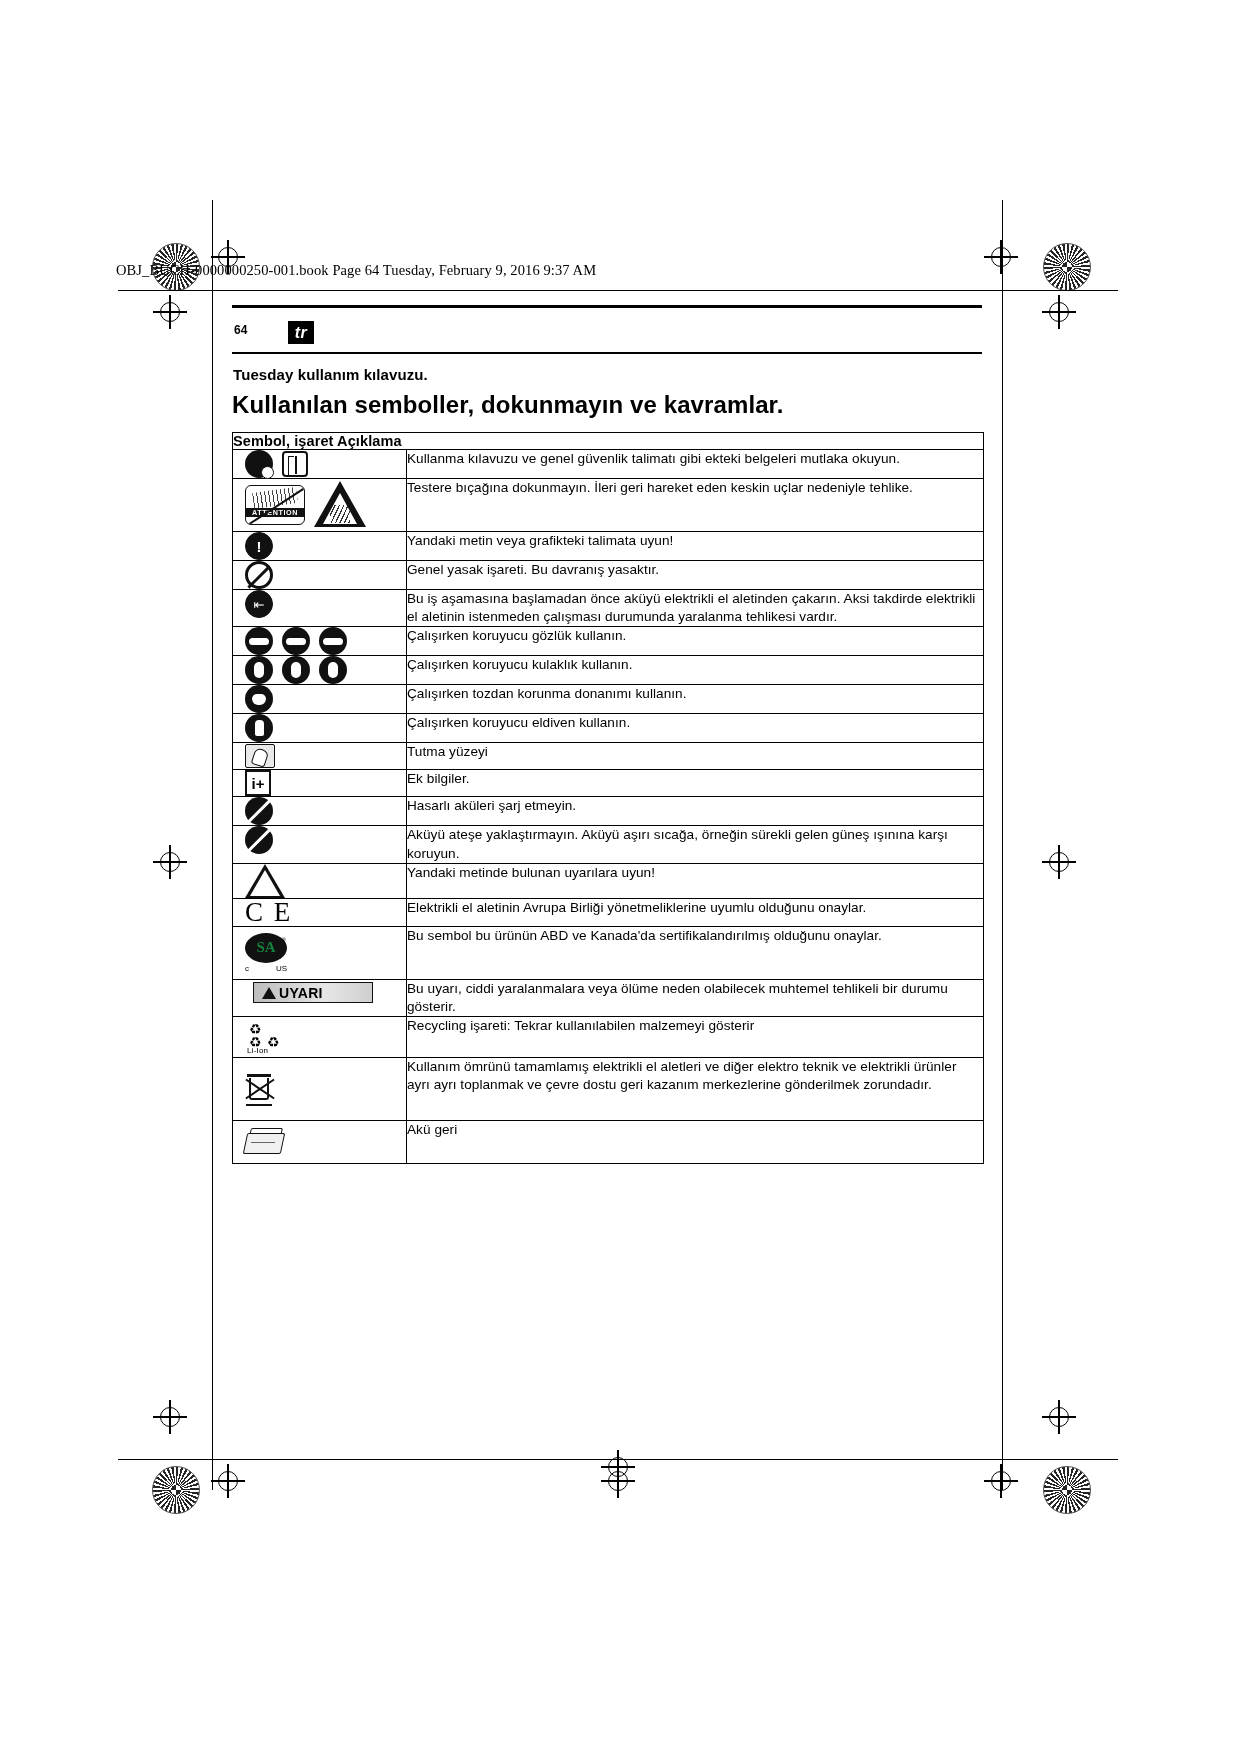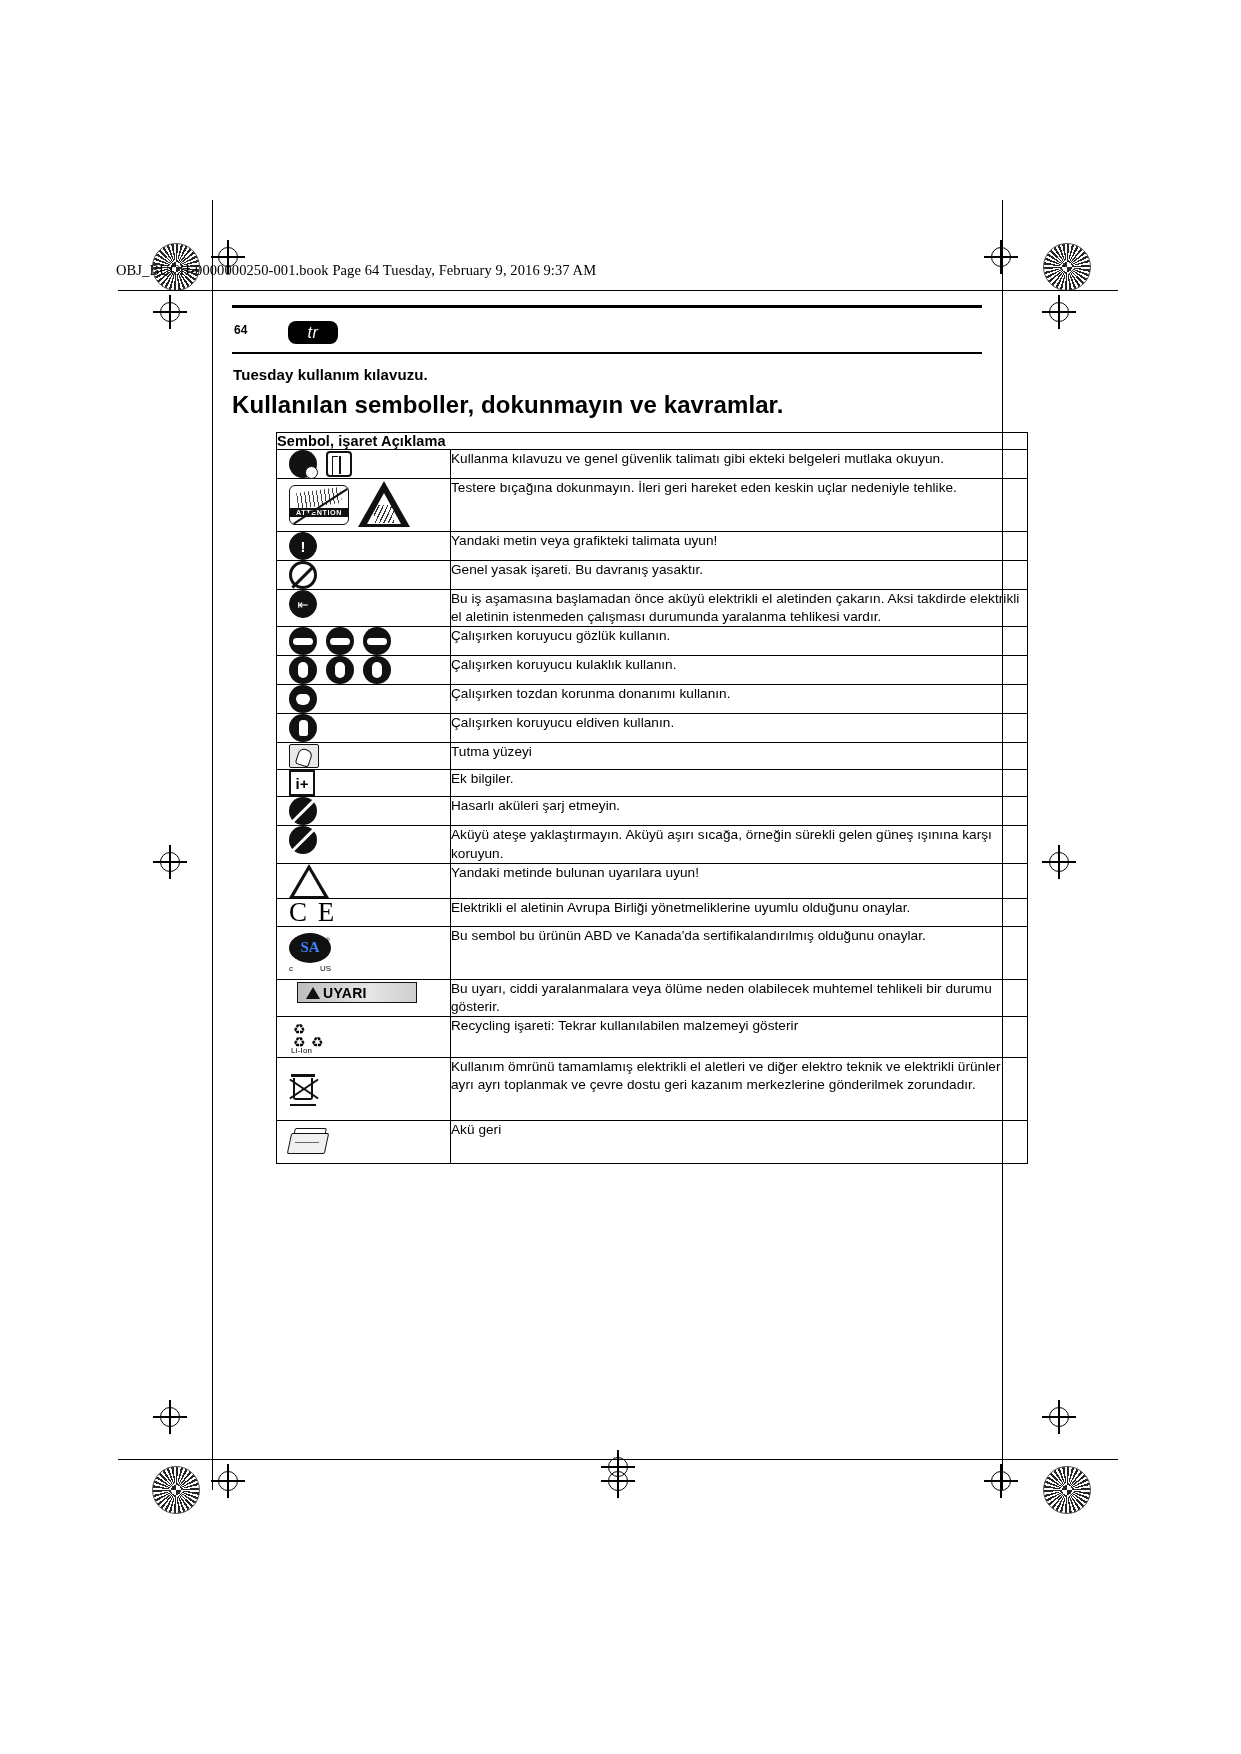--- a/index.html
+++ b/index.html
@@ -83,30 +83,29 @@
   .page-num {
     position: absolute;
     left: 234px; top: 323px;
     font-size: 12px;
     font-weight: bold;
     letter-spacing: .2px;
   }
   .lang-badge {
     position: absolute;
     left: 288px; top: 321px;
-    width: 50px; height: 23px;
+    width: 26px; height: 23px;
     background: #000;
     color: #fff;
     font-size: 16px;
-    font-weight: normal;
+    font-weight: bold;
     font-style: italic;
     text-align: center;
     line-height: 23px;
     letter-spacing: .5px;
-    border-radius: 8px;
   }
 
   .subtitle {
     position: absolute;
     left: 233px; top: 366px;
     font-size: 15px;
     font-weight: bold;
     letter-spacing: .1px;
   }
   .main-title {
@@ -117,21 +116,20 @@
     letter-spacing: .1px;
   }
 
   
   table.sym {
     position: absolute;
     left: 232px; top: 432px;
     width: 751px;
     border-collapse: collapse;
     table-layout: fixed;
-    margin-left: 44px;
   }
   table.sym th, table.sym td {
     border: 1.1px solid #000;
     vertical-align: top;
     padding: 0;
   }
   table.sym col.c1 { width: 174px; }
   table.sym col.c2 { width: 577px; }
 
   th.hdr {
@@ -308,21 +306,21 @@
   .csa {
     width: 42px; height: 40px;
     position: relative;
   }
   .csa .body {
     position: absolute;
     left: 0; top: 0;
     width: 42px; height: 30px;
     border-radius: 50%;
     background: #111;
-    color: #3b82f6;
+    color: #15803d;
     display: flex; align-items: center; justify-content: center;
     font-weight: bold; font-size: 15px;
     font-family: "Liberation Serif", serif;
   }
   .csa .cl { position: absolute; left: 0; bottom: 0; font-size: 8px; }
   .csa .us { position: absolute; right: 0; bottom: 0; font-size: 8px; }
   .csa .reg { position: absolute; right: 1px; top: 4px; font-size: 6px; }
   .warn-bar {
     width: 120px; height: 21px;
     background: linear-gradient(90deg,#bdbdbd 0%, #e6e6e6 60%, #cfcfcf 100%);

